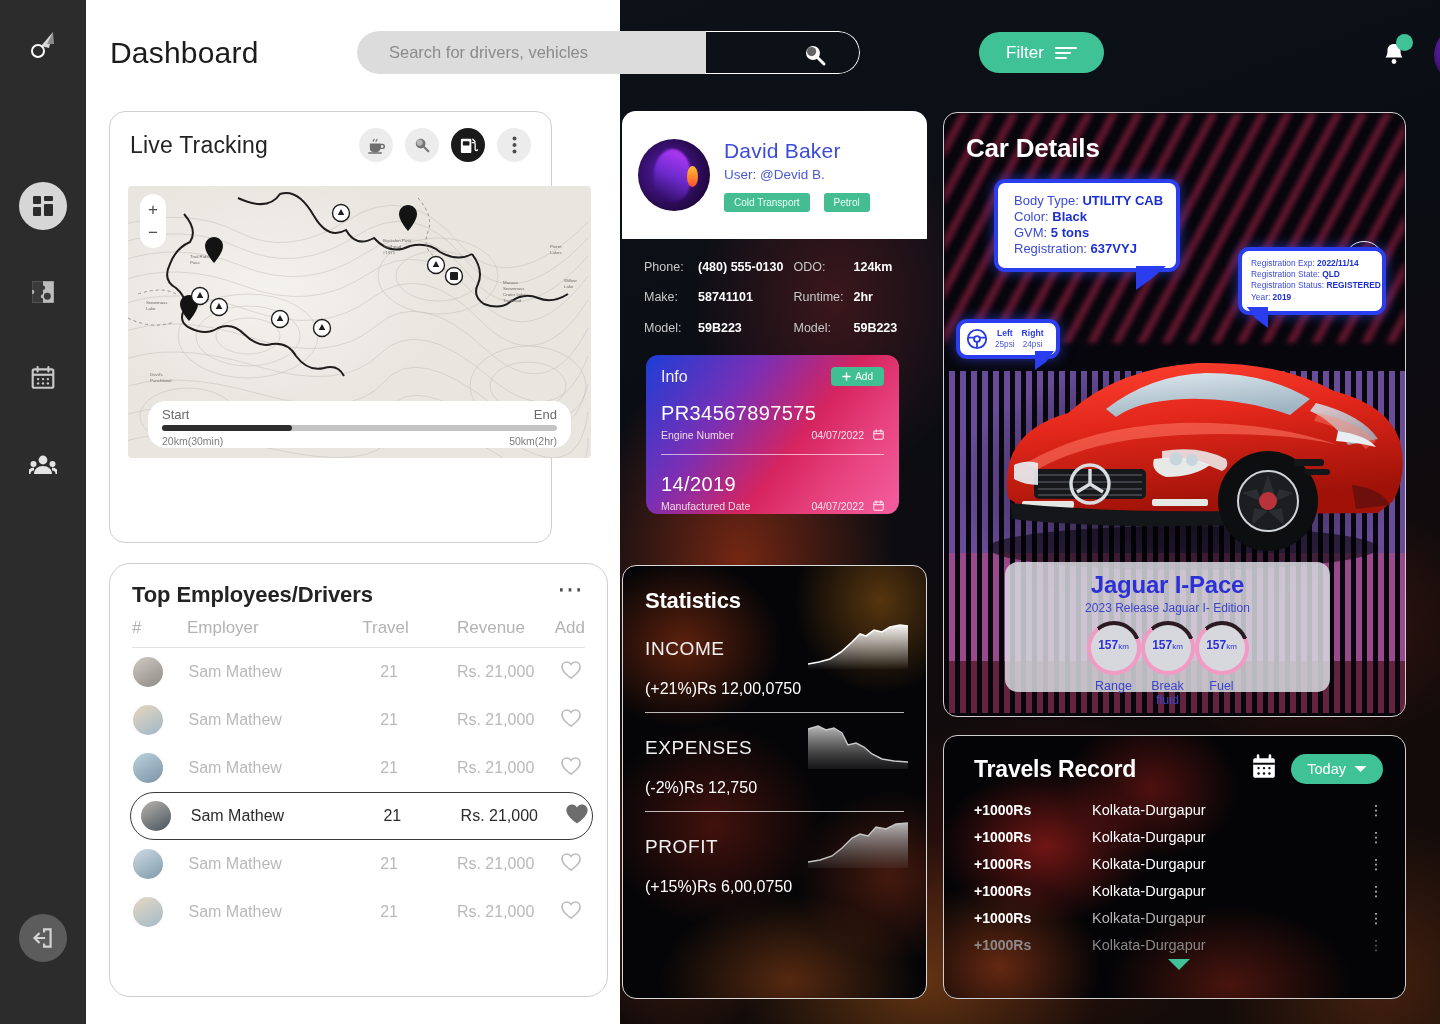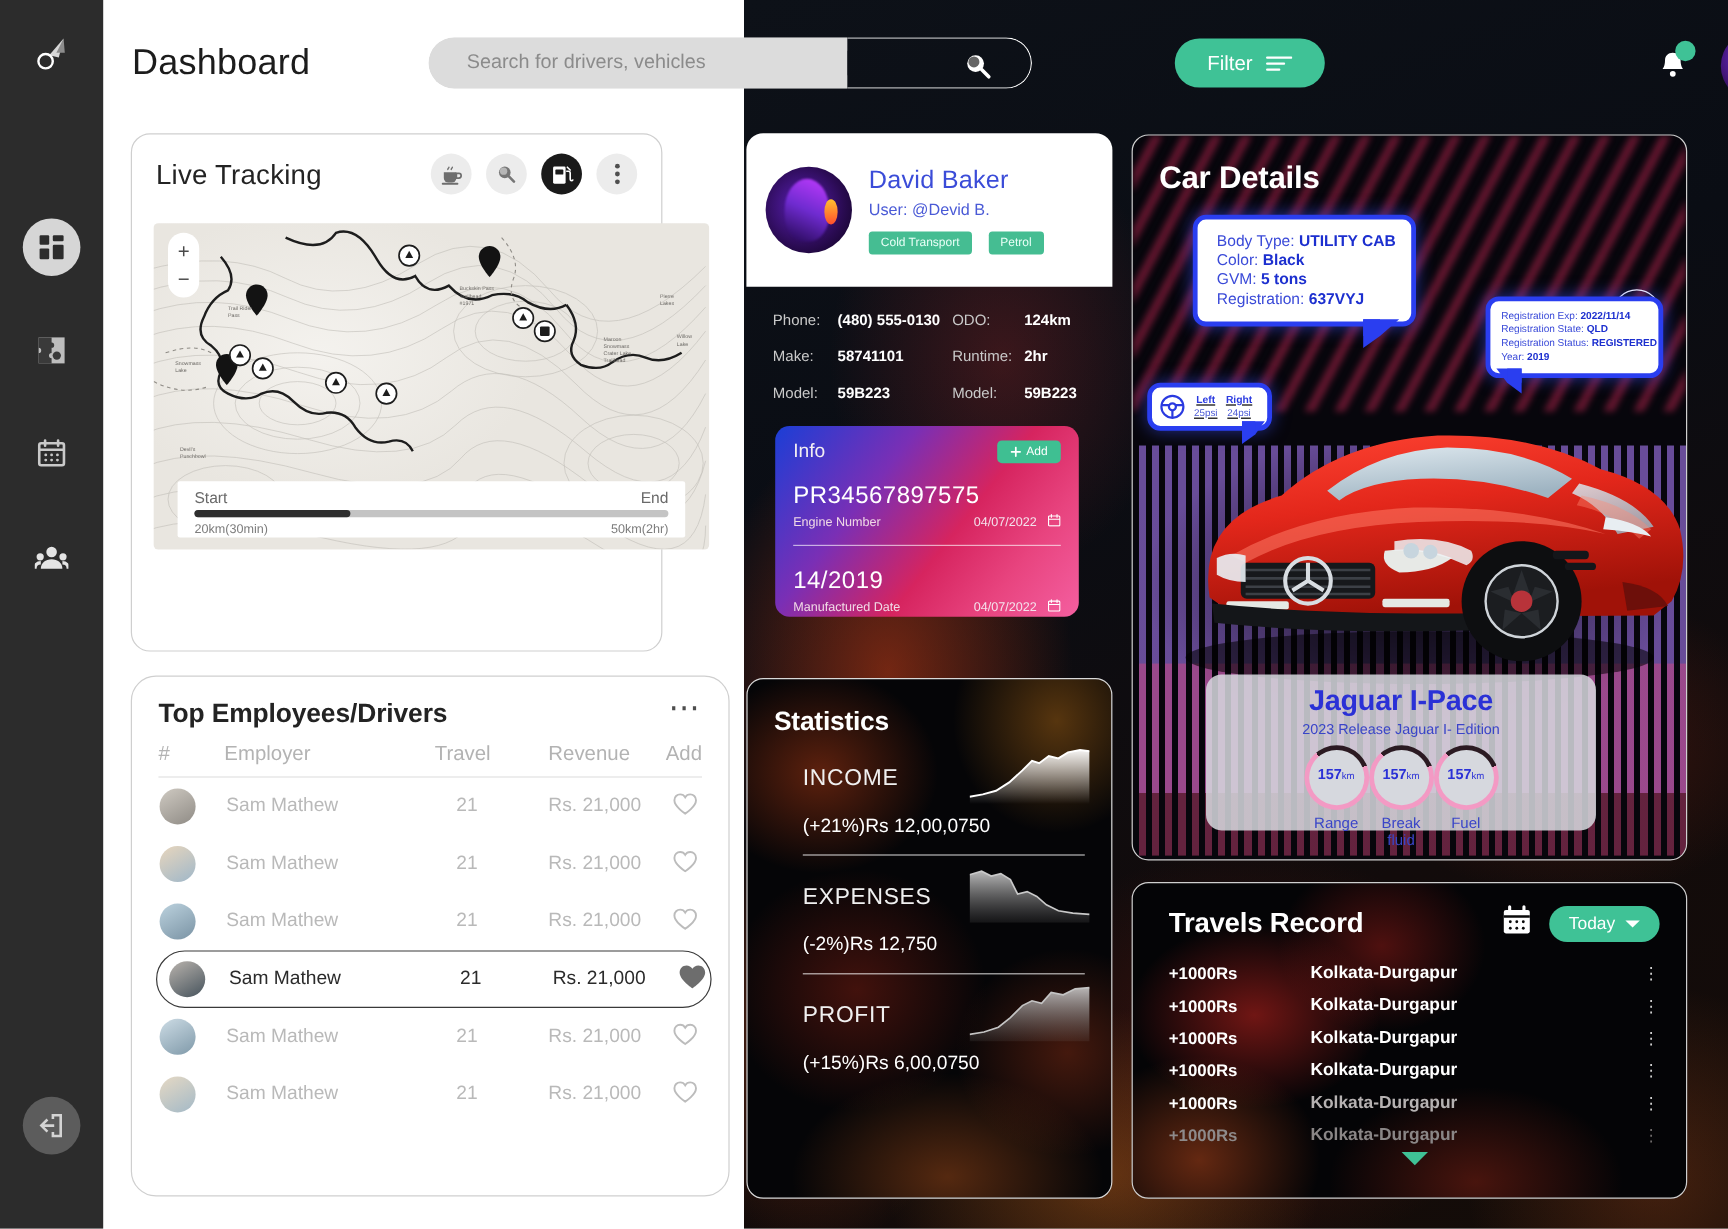--- a/index.html
+++ b/index.html
@@ -145,21 +145,21 @@
   .map-area svg { position:absolute; left:0; top:0; }
   .zoom-ctrl {
     position:absolute; left:12px; top:8px; width:26px; height:54px;
     background:#fff; border-radius:14px;
     display:flex; flex-direction:column; align-items:center; justify-content:space-evenly;
     font-size:17px; color:#4a4a4a; z-index:5;
   }
   .zoom-ctrl > div { cursor:pointer; line-height:1; }
   .slider-panel {
     position:absolute; left:20px; bottom:10px; width:423px; height:47px;
-    background:#fff; border-radius:2px; padding:6px 14px 0 14px; z-index:5;
+    background:#fff; border-radius:18px; padding:6px 14px 0 14px; z-index:5;
   }
   .slider-row1 { display:flex; justify-content:space-between; font-size:13px; color:#6a6a6a; }
   .slider-track {
     margin-top:3px; height:6px; background:#c4c4c4; border-radius:3px; position:relative;
     cursor:pointer;
   }
   .slider-fill { position:absolute; left:0; top:0; height:100%; width:33%; background:#2e2e2e; border-radius:3px; }
   .slider-row2 { display:flex; justify-content:space-between; font-size:10.5px; color:#7d7d7d; margin-top:4px; }
 
   
@@ -262,21 +262,21 @@
     background:
       radial-gradient(ellipse 140px 120px at 20% 18%, rgba(180,60,20,.50), transparent 70%),
       radial-gradient(ellipse 120px 130px at 85% 8%, rgba(200,120,25,.42), transparent 72%),
       radial-gradient(ellipse 150px 140px at 30% 60%, rgba(150,35,20,.42), transparent 72%),
       radial-gradient(ellipse 130px 120px at 88% 72%, rgba(180,60,25,.36), transparent 72%),
       radial-gradient(ellipse 180px 120px at 55% 96%, rgba(205,95,30,.40), transparent 72%),
       #050507;
     padding: 22px 22px 0 22px; overflow:hidden;
   }
   .stats-title { color:#fff; font-size:22px; font-weight:bold; letter-spacing:-.2px; }
-  .stat-block { margin-top:24px; position:relative;margin-left:24px; }
+  .stat-block { margin-top:24px; position:relative; }
   .stat-label { color:#f0f0f0; font-size:19px; letter-spacing:.6px; }
   .stat-value { color:#fff; font-size:16px; margin-top:20px; }
   .stat-line { height:1px; background:rgba(255,255,255,.72); margin-top:14px; }
   .spark { position:absolute; right:-4px; top:-16px; }
 
   
   .car-card {
     position:absolute; left:943px; top:112px; width:463px; height:605px;
     border-radius:14px; border:1px solid #d0d0d0; z-index:20; overflow:hidden;
     background:#07060c;
@@ -326,21 +326,21 @@
   .bub2 { left:294px; top:134px; width:148px; padding: 7px 0 8px 9px; }
   .bub2 .ln { font-size:8.4px; color:#3a4ad8; line-height:11.2px; }
   .bub2 .ln b { color:#1c2fcf; }
   .bub2::after {
     content:""; position:absolute; left:5px; bottom:-17px;
     border-right: 12px solid #2a3ef0; border-top: 12px solid #2a3ef0;
     border-left: 9px solid transparent; border-bottom: 9px solid transparent;
   }
   .bub3 {
     left:12px; top:206px; width:104px; padding: 5px 7px 5px 6px;
-    display:flex; align-items:center; gap:7px;text-decoration:underline;
+    display:flex; align-items:center; gap:7px;
   }
   .bub3::after {
     content:""; position:absolute; right:2px; bottom:-15px;
     border-left: 11px solid #2a3ef0; border-top: 11px solid #2a3ef0;
     border-right: 8px solid transparent; border-bottom: 8px solid transparent;
   }
   .psi-col { text-align:center; }
   .psi-col .t { font-size:8.6px; color:#2a3ae0; font-weight:bold; line-height:11px; }
   .psi-col .v { font-size:8.2px; color:#4a58d4; line-height:11px; }
 
@@ -389,21 +389,21 @@
   .today-btn {
     background:#3fc296; border:none; border-radius:16px; color:#fff;
     font-size:14.5px; padding: 7px 16px; display:flex; align-items:center; gap:8px;
     cursor:pointer; font-family:"Liberation Sans", sans-serif;
   }
   .travel-list { margin-top:12px; }
   .travel-row {
     display:flex; align-items:center; height:27px; cursor:pointer;
   }
   .travel-row .amt { width:118px; color:#fff; font-size:14px; font-weight:bold; }
-  .travel-row .rte { flex:1; color:#fff; font-size:14.5px; font-weight:bold; }
+  .travel-row .rte { flex:1; color:#fff; font-size:14.5px; font-weight:normal; }
   .travel-row .dots { color:#cfcfcf; font-size:14px; line-height:8px; letter-spacing:0; }
   .travel-row.f1 .rte { color:#b6b2b2; }
   .travel-row.f2 .amt { color:#8e8a8a; } .travel-row.f2 .rte { color:#8a8686; }
   .travel-row.f2 .dots { color:#6e6a6a; }
   .travel-caret { text-align:center; margin-top:0px; color:#3fc296; font-size:14px; cursor:pointer; }
 </style>
 </head>
 <body>
 
 <div class="bg-left"></div>

